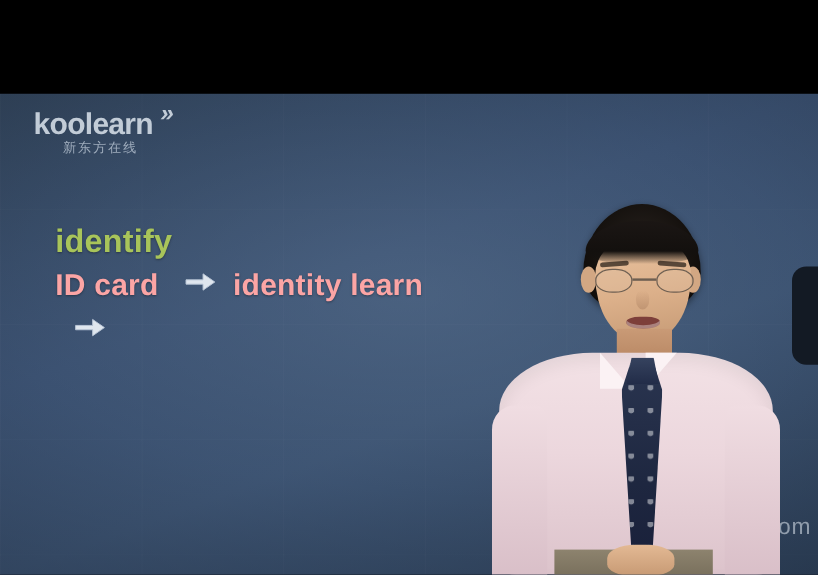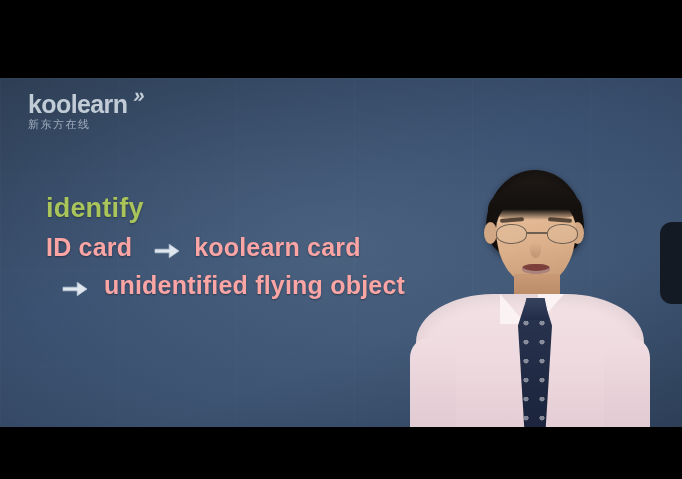--- a/index.html
+++ b/index.html
@@ -5,21 +5,21 @@
   * { margin:0; padding:0; box-sizing:border-box; }
   html, body {
     width: 682px; height: 479px;
     background: #000;
     font-family: "Liberation Sans", sans-serif;
     overflow: hidden;
   }
 
   #screen {
     position: relative;
-    width: 682px; height: 427px;
+    width: 682px; height: 479px;
     background: #000000;
     overflow: hidden;
   }
 
   
   .letterbox-top {
     position: absolute; left: 0; top: 0;
     width: 682px; height: 78px;
     background: #000000;
     z-index: 40;
@@ -73,38 +73,38 @@
   }
   .logo-chevrons {
     position: absolute; right: -2px; top: -7px;
     font-size: 20px; font-weight: 700;
     color: #cfd8e2; opacity:.92;
     transform: skewX(-12deg);
     line-height: 1;
   }
   .logo-sub {
     display: block;
-    text-align: left;
+    text-align: center;
     margin-top: 2px;
     font-size: 11px;
     letter-spacing: 1.5px;
     color: #b9c5d3;
     opacity: .80;
     line-height: 1;
     padding-right: 4px;
   }
 
   
   .slide-text {
     position: absolute; left: 46px; top: 108px;
     z-index: 10;
   }
   .line {
     display: flex;
-    align-items: flex-end;
+    align-items: flex-start;
     height: 38px;
     white-space: nowrap;
   }
   .headword {
     font-size: 27px; font-weight: 700;
     color: #a8c45a;
     letter-spacing: .2px;
     text-shadow: 0 1px 2px rgba(0,0,0,.35);
   }
   .term, .expansion {
@@ -297,30 +297,29 @@
         <span class="headword">identify</span>
       </div>
 
       <div class="line line-2">
         <span class="term">ID card</span>
         <span class="arrow-icon">
           <svg width="26" height="20" viewBox="0 0 26 20" aria-hidden="true">
             <path d="M1 8.2 H15.2 V3.2 L25 10 L15.2 16.8 V11.8 H1 Z" fill="#dfe6ee" stroke="#b9c6d6" stroke-width="0.8"></path>
           </svg>
         </span>
-        <span class="expansion">koolearn card</span>
+        <span class="expansion">identity learn</span>
       </div>
 
       <div class="line line-3">
         <span class="arrow-icon">
           <svg width="26" height="20" viewBox="0 0 26 20" aria-hidden="true">
             <path d="M1 8.2 H15.2 V3.2 L25 10 L15.2 16.8 V11.8 H1 Z" fill="#dfe6ee" stroke="#b9c6d6" stroke-width="0.8"></path>
           </svg>
         </span>
-        <span class="expansion">unidentified flying object</span>
       </div>
 
     </div>
 
     <div class="presenter">
       <div class="p-hair"></div>
       <div class="p-ear-l"></div>
       <div class="p-ear-r"></div>
       <div class="p-face"></div>
       <div class="p-fringe"></div>

